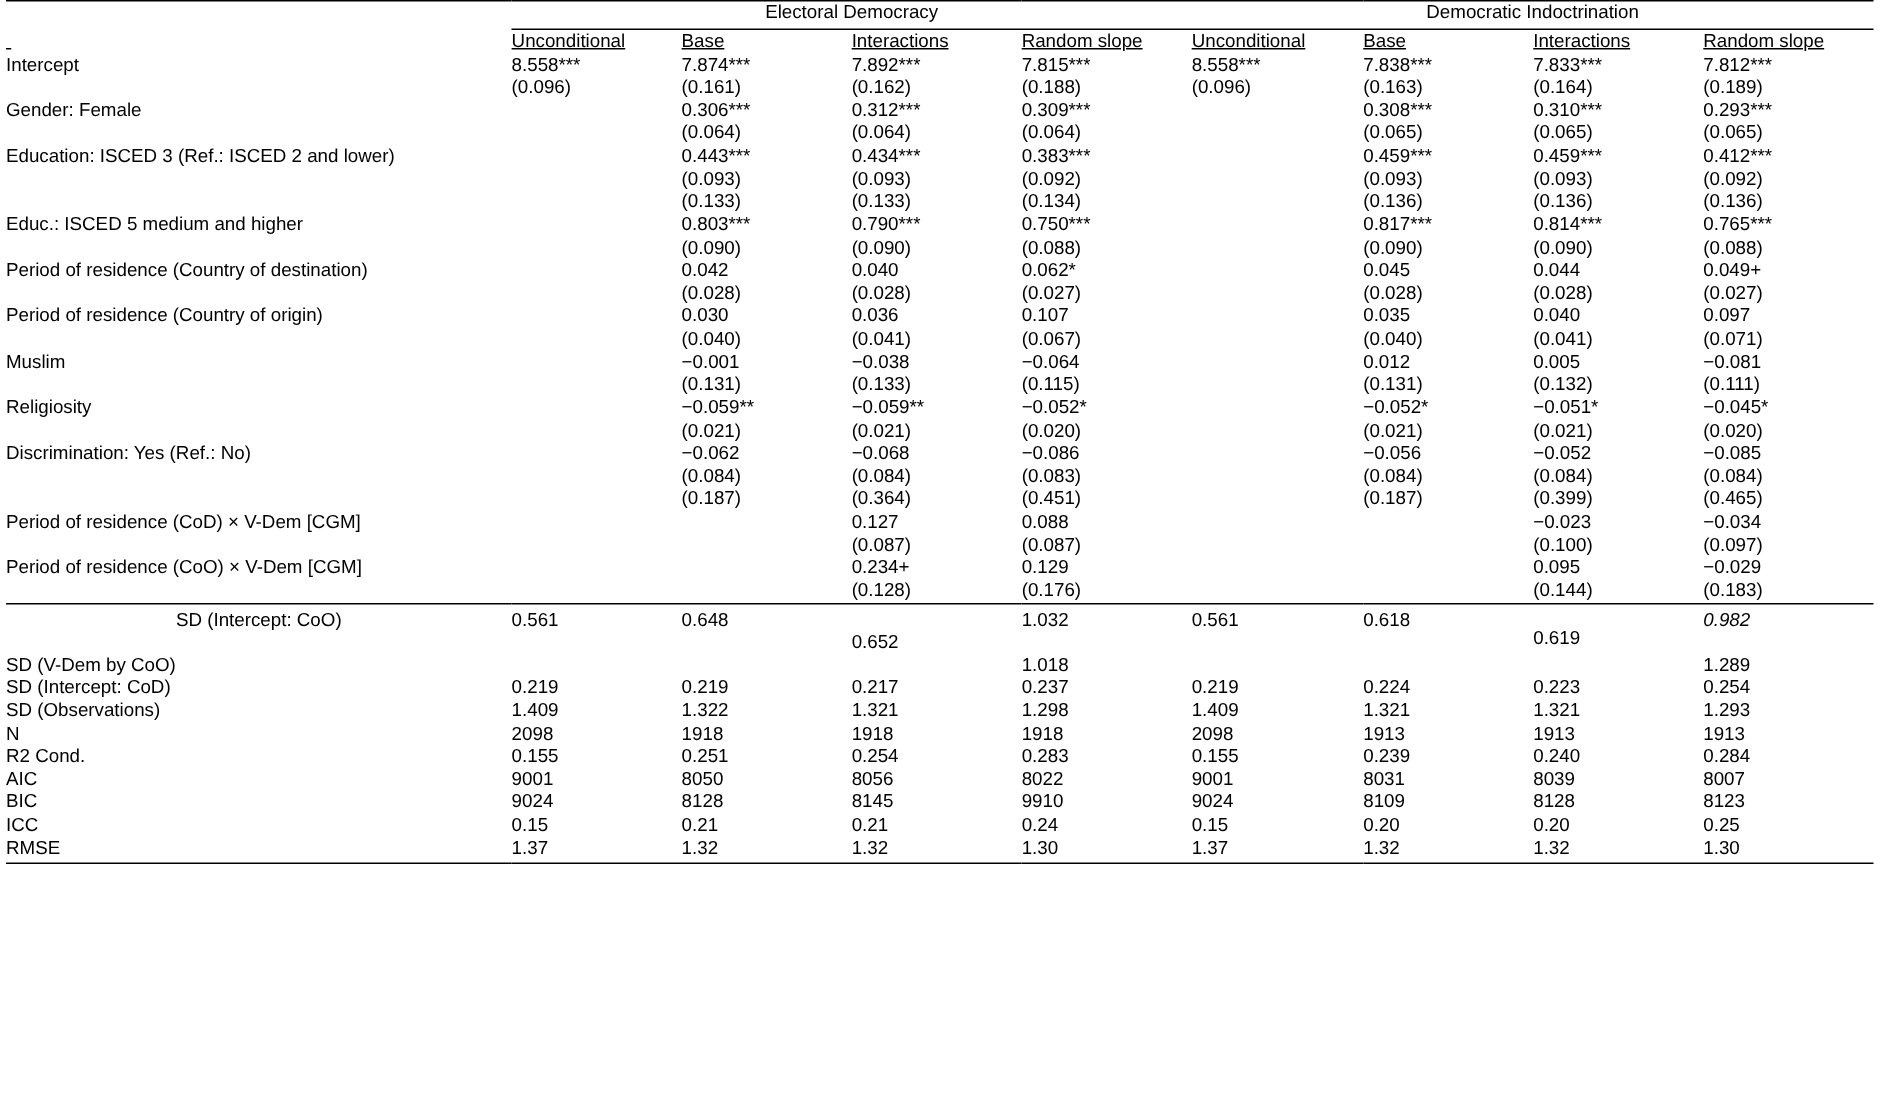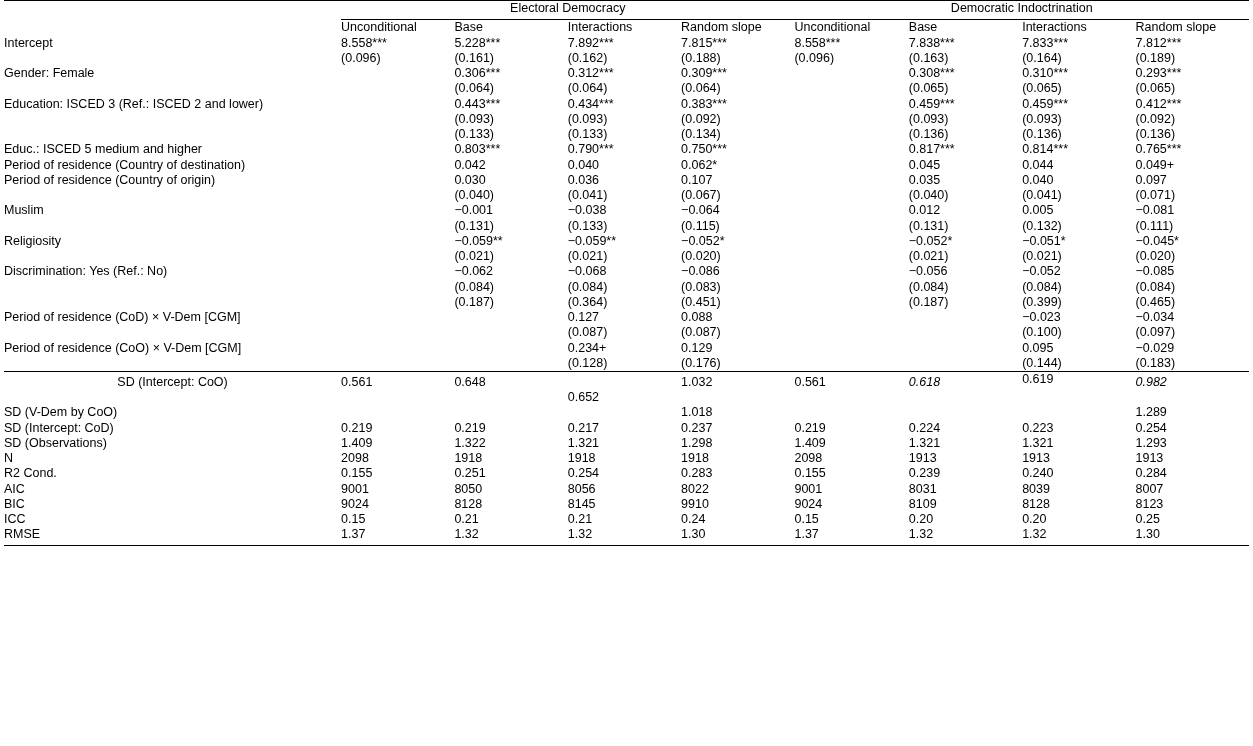--- a/index.html
+++ b/index.html
@@ -45,20 +45,21 @@
     padding-bottom: 2px;
   }
   .spanhdr {
     display: block;
     text-align: center;
     padding-bottom: 3px;
   }
   .colhdr td {
     padding-top: 3px;
     padding-bottom: 1px;
+    text-decoration: underline;
   }
   .coef { white-space: nowrap; }
   .se { white-space: nowrap; }
   .cell { padding-right: 6px; }
   .label-cell { padding-right: 8px; white-space: nowrap; }
   .row-coef td { padding-top: 3px; }
   .row-se td { padding-bottom: 1px; }
   .stats td { padding-top: 0px; }
 </style>
 </head>
@@ -94,21 +95,21 @@
           <td class="cell">Interactions</td>
           <td class="cell">Random slope</td>
           <td class="cell">Unconditional</td>
           <td class="cell">Base</td>
           <td class="cell">Interactions</td>
           <td class="cell">Random slope</td>
         </tr>
         <tr class="row-coef">
           <td class="label-cell">Intercept</td>
           <td class="cell coef">8.558***</td>
-          <td class="cell coef">5.228***</td>
+          <td class="cell coef">7.874***</td>
           <td class="cell coef">7.892***</td>
           <td class="cell coef">7.815***</td>
           <td class="cell coef">8.558***</td>
           <td class="cell coef">7.838***</td>
           <td class="cell coef">7.833***</td>
           <td class="cell coef">7.812***</td>
         </tr>
         <tr class="row-se">
           <td class="label-cell">&nbsp;</td>
           <td class="cell se">(0.096)</td>
@@ -179,30 +180,52 @@
           <td class="label-cell">Educ.: ISCED 5 medium and higher</td>
           <td class="cell coef">&nbsp;</td>
           <td class="cell coef">0.803***</td>
           <td class="cell coef">0.790***</td>
           <td class="cell coef">0.750***</td>
           <td class="cell coef">&nbsp;</td>
           <td class="cell coef">0.817***</td>
           <td class="cell coef">0.814***</td>
           <td class="cell coef">0.765***</td>
         </tr>
+        <tr class="row-se">
+          <td class="label-cell">&nbsp;</td>
+          <td class="cell se">&nbsp;</td>
+          <td class="cell se">(0.090)</td>
+          <td class="cell se">(0.090)</td>
+          <td class="cell se">(0.088)</td>
+          <td class="cell se">&nbsp;</td>
+          <td class="cell se">(0.090)</td>
+          <td class="cell se">(0.090)</td>
+          <td class="cell se">(0.088)</td>
+        </tr>
         <tr class="row-coef">
           <td class="label-cell">Period of residence (Country of destination)</td>
           <td class="cell coef">&nbsp;</td>
           <td class="cell coef">0.042</td>
           <td class="cell coef">0.040</td>
           <td class="cell coef">0.062*</td>
           <td class="cell coef">&nbsp;</td>
           <td class="cell coef">0.045</td>
           <td class="cell coef">0.044</td>
           <td class="cell coef">0.049+</td>
+        </tr>
+        <tr class="row-se">
+          <td class="label-cell">&nbsp;</td>
+          <td class="cell se">&nbsp;</td>
+          <td class="cell se">(0.028)</td>
+          <td class="cell se">(0.028)</td>
+          <td class="cell se">(0.027)</td>
+          <td class="cell se">&nbsp;</td>
+          <td class="cell se">(0.028)</td>
+          <td class="cell se">(0.028)</td>
+          <td class="cell se">(0.027)</td>
         </tr>
         <tr class="row-coef">
           <td class="label-cell">Period of residence (Country of origin)</td>
           <td class="cell coef">&nbsp;</td>
           <td class="cell coef">0.030</td>
           <td class="cell coef">0.036</td>
           <td class="cell coef">0.107</td>
           <td class="cell coef">&nbsp;</td>
           <td class="cell coef">0.035</td>
           <td class="cell coef">0.040</td>
@@ -340,22 +363,22 @@
           <td class="cell se">(0.144)</td>
           <td class="cell se">(0.183)</td>
         </tr>
         <tr class="stats rule-thin">
           <td class="label-cell" style="padding-top: 3px; text-align: center;">SD (Intercept: CoO)</td>
           <td class="cell" style="padding-top: 3px;">0.561</td>
           <td class="cell" style="padding-top: 3px;">0.648</td>
           <td class="cell" style="padding-top: 18px;">0.652</td>
           <td class="cell" style="padding-top: 3px;">1.032</td>
           <td class="cell" style="padding-top: 3px;">0.561</td>
-          <td class="cell" style="padding-top: 3px; font-style: italic;">0.618</td>
-          <td class="cell" style="padding-top: 0;">0.619</td>
+          <td class="cell" style="padding-top: 3px;">0.618</td>
+          <td class="cell" style="padding-top: 15px;">0.619</td>
           <td class="cell" style="padding-top: 3px; font-style: italic;">0.982</td>
         </tr>
         <tr class="stats">
           <td class="label-cell">SD (V-Dem by CoO)</td>
           <td class="cell">&nbsp;</td>
           <td class="cell">&nbsp;</td>
           <td class="cell">&nbsp;</td>
           <td class="cell">1.018</td>
           <td class="cell">&nbsp;</td>
           <td class="cell">&nbsp;</td>

